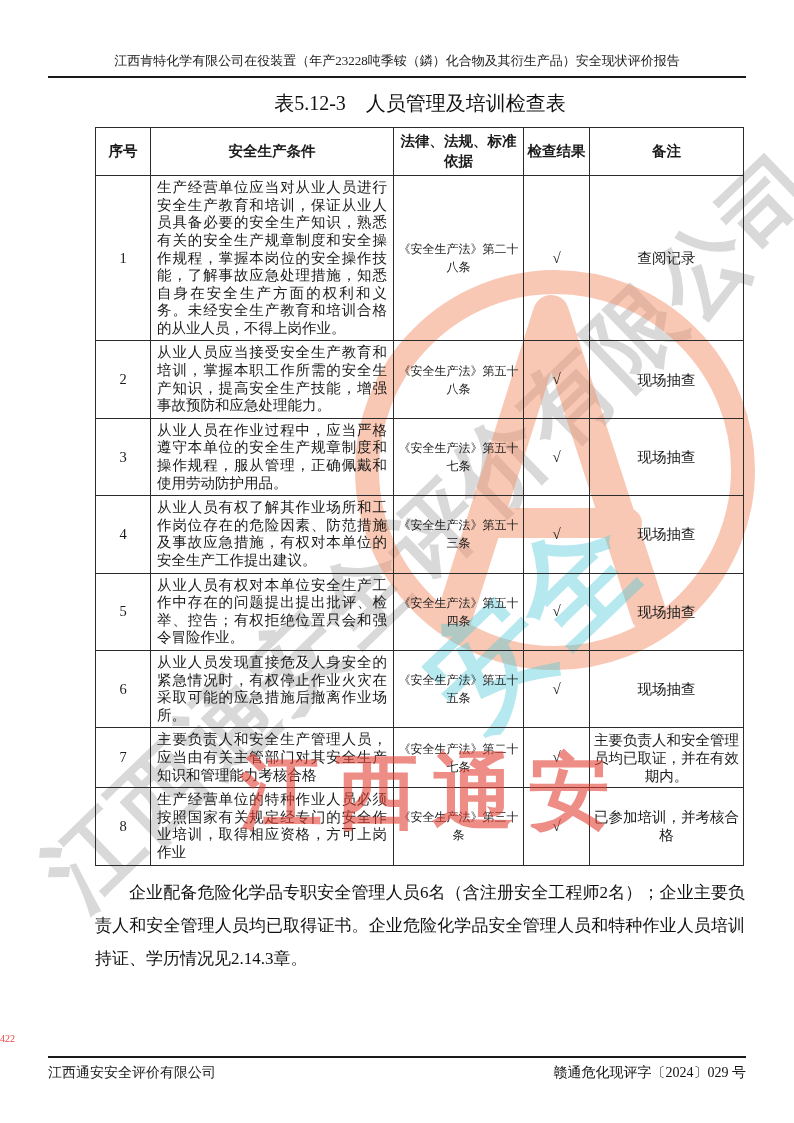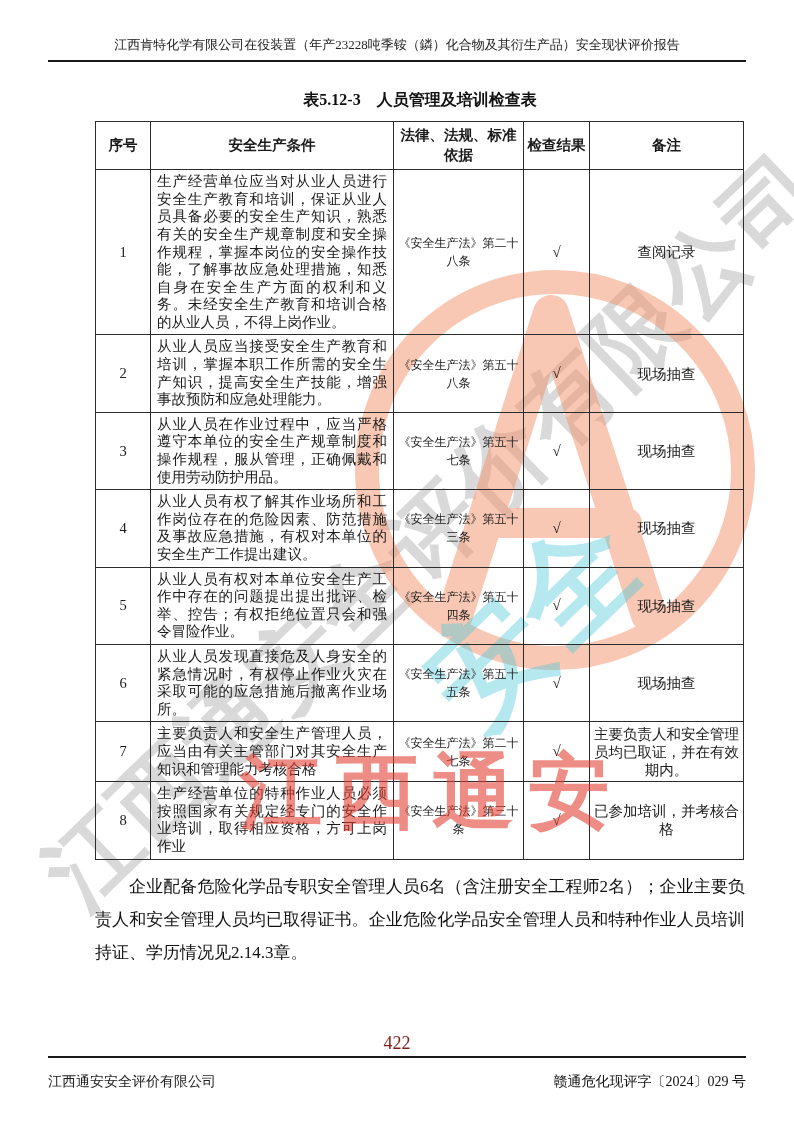--- a/index.html
+++ b/index.html
@@ -2,41 +2,41 @@
 <html><head>
 <meta charset="utf-8">
 <style>
   html,body{margin:0;padding:0;background:#888;}
   .sheet{
     position:relative;width:794px;height:1123px;background:#ffffff;
     margin:0 auto;overflow:hidden;
     font-family:"Liberation Serif","DejaVu Serif",serif;color:#1a1a1a;
   }
   
-  .doc-header{position:absolute;top:36px;left:48px;right:48px;text-align:center;}
+  .doc-header{position:absolute;top:52px;left:48px;right:48px;text-align:center;}
   .doc-header-text{font-size:13px;letter-spacing:0px;color:#222;}
   .doc-header-rule{margin-top:6px;border-bottom:2px solid #1a1a1a;}
   
   .content{position:absolute;top:88px;left:95px;width:650px;}
-  .table-title{text-align:center;font-weight:bold;font-size:16px;margin:2px 0 10px 0;color:#111;}
+  .table-title{text-align:center;font-weight:normal;font-size:20px;margin:2px 0 10px 0;color:#111;}
   table.check{border-collapse:collapse;width:648px;table-layout:fixed;}
   table.check th,table.check td{border:1px solid #2b2b2b;vertical-align:middle;}
   table.check th{font-size:14.5px;font-weight:bold;text-align:center;padding:4px 0;line-height:1.35;}
   th.c-basis{padding:4px 2px;}
   th.c-result{padding:4px 13px;margin-left:16px;}
   td.c-no{text-align:center;font-size:14.5px;}
   td.c-cond{font-size:14.5px;line-height:17.6px;padding:3px 6px;text-align:justify;}
   td.c-basis{font-size:12px;line-height:18px;text-align:center;padding:2px 1px;}
   td.c-result{text-align:center;font-size:15px;}
   td.c-remark{font-size:14.5px;line-height:18px;text-align:center;padding:2px 4px;}
   .note{font-size:15.5px;margin:13px 0 0 0;text-indent:2em;color:#111;}
   .para{font-size:17px;line-height:33px;margin:10px 0 0 0;text-indent:2em;text-align:justify;color:#111;}
   
-  .page-number{position:absolute;left:0;right:0;top:1033px;text-align:center;font-size:18px;color:#7f1d1d;}
-  .doc-footer{position:absolute;left:48px;right:48px;top:1056px;border-top:2px solid #1a1a1a;padding-top:15px;
+  .page-number{position:absolute;left:0;right:0;top:1033px;font-size:10px;color:#ef4444;}
+  .doc-footer{position:absolute;left:48px;right:48px;top:1056px;border-top:2px solid #1a1a1a;padding-top:6px;
     display:flex;justify-content:space-between;align-items:baseline;}
   .footer-company{font-size:14px;color:#222;}
   .footer-doc-number{font-size:14px;font-weight:normal;color:#111;}
   
   .wm-under{position:absolute;inset:0;pointer-events:none;z-index:0;}
   .wm-over{position:absolute;inset:0;pointer-events:none;z-index:6;margin-left:44px;}
   .content,.doc-header,.page-number,.doc-footer{z-index:2;}
   .wm-gray{
     position:absolute;left:18px;top:845px;transform:rotate(-44deg);transform-origin:0 0;
     font-size:92px;white-space:nowrap;color:rgba(128,128,128,0.30);

